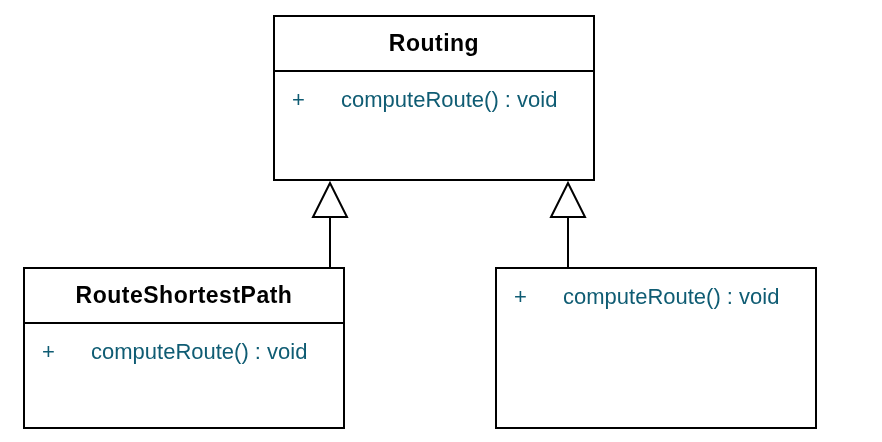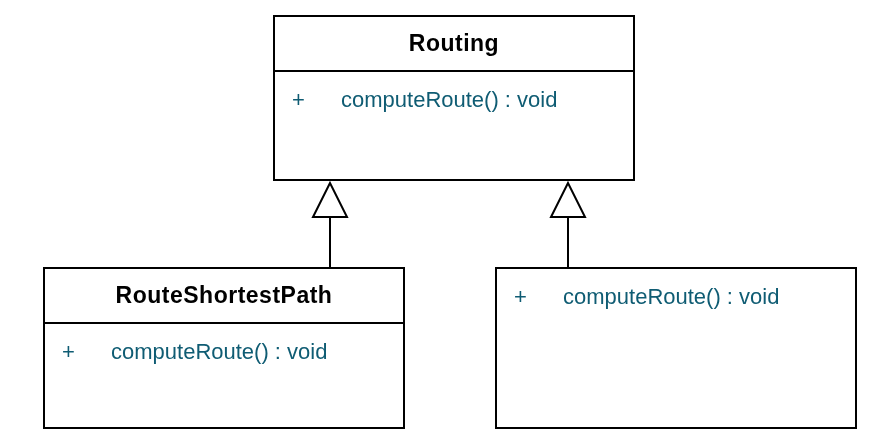--- a/index.html
+++ b/index.html
@@ -11,21 +11,21 @@
     position: relative;
     width: 882px;
     height: 442px;
     background: #ffffff;
     font-family: "Liberation Sans", sans-serif;
     overflow: hidden;
   }
   .uml-class {
     position: absolute;
     box-sizing: border-box;
-    width: 362px;
+    width: 322px;
     background: #ffffff;
     border: 2px solid #000000;
   }
   .uml-class-title {
     box-sizing: border-box;
     height: 55px;
     border-bottom: 2px solid #000000;
     display: flex;
     align-items: center;
     justify-content: center;
@@ -45,21 +45,21 @@
     font-size: 22px;
     color: #0f5c73;
     white-space: nowrap;
   }
   .uml-method .visibility {
     display: inline-block;
     width: 49px;
     flex: 0 0 49px;
   }
   #class-routing   { left: 273px; top: 15px;  height: 166px; }
-  #class-left      { left: 23px;  top: 267px; height: 162px; margin-left: 20px; }
+  #class-left      { left: 23px;  top: 267px; height: 162px; }
   #class-right     { left: 495px; top: 267px; height: 162px; }
   #relations-layer {
     position: absolute;
     left: 0; top: 0;
     width: 882px;
     height: 442px;
     pointer-events: none;
   }
 </style>
 </head>

